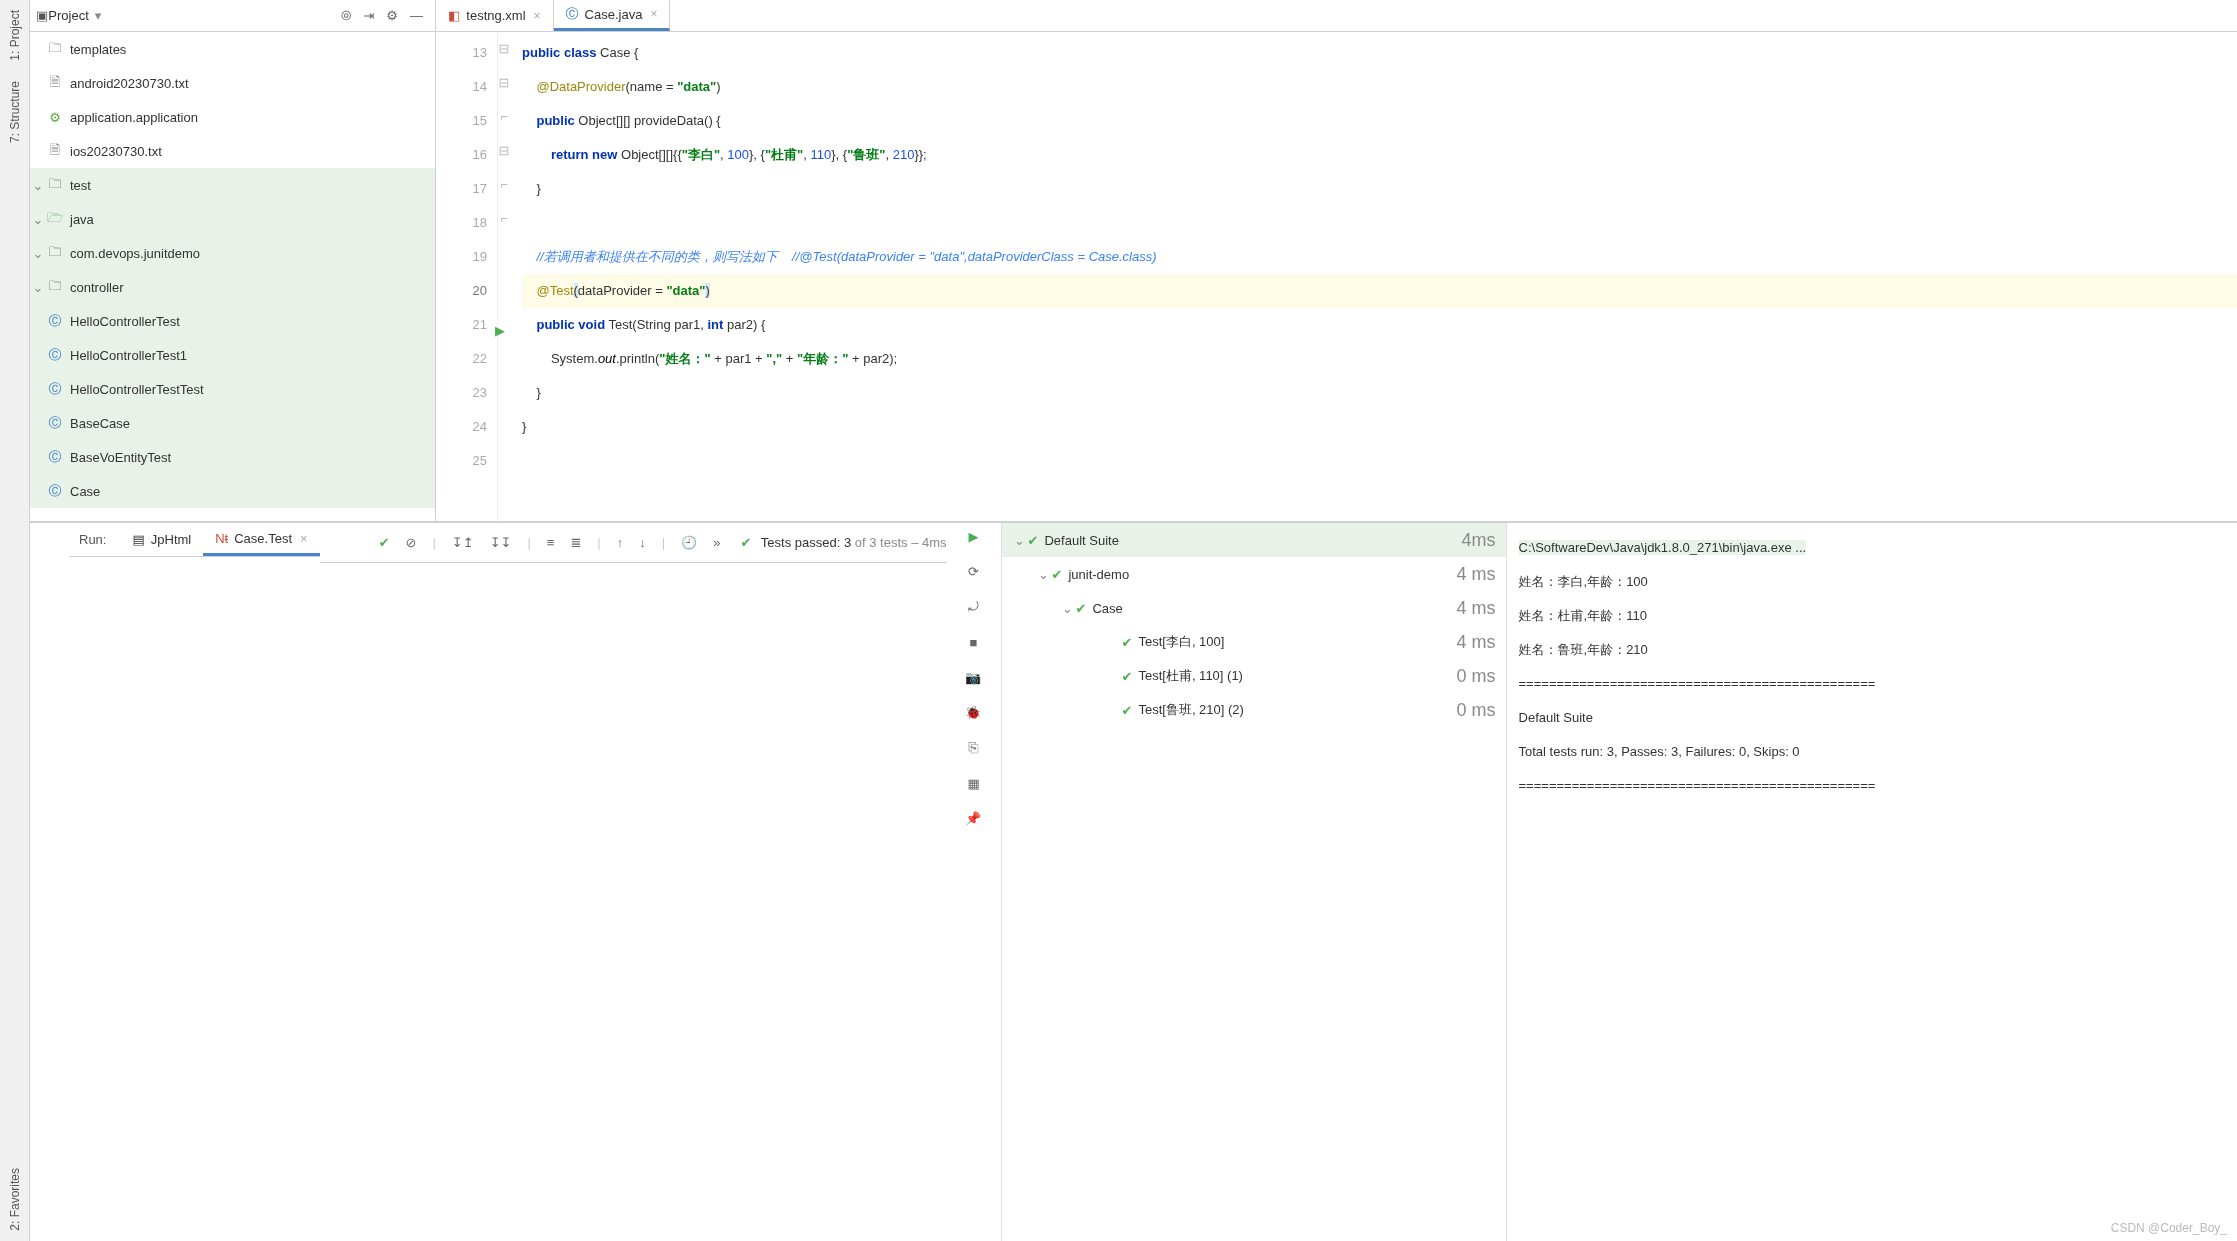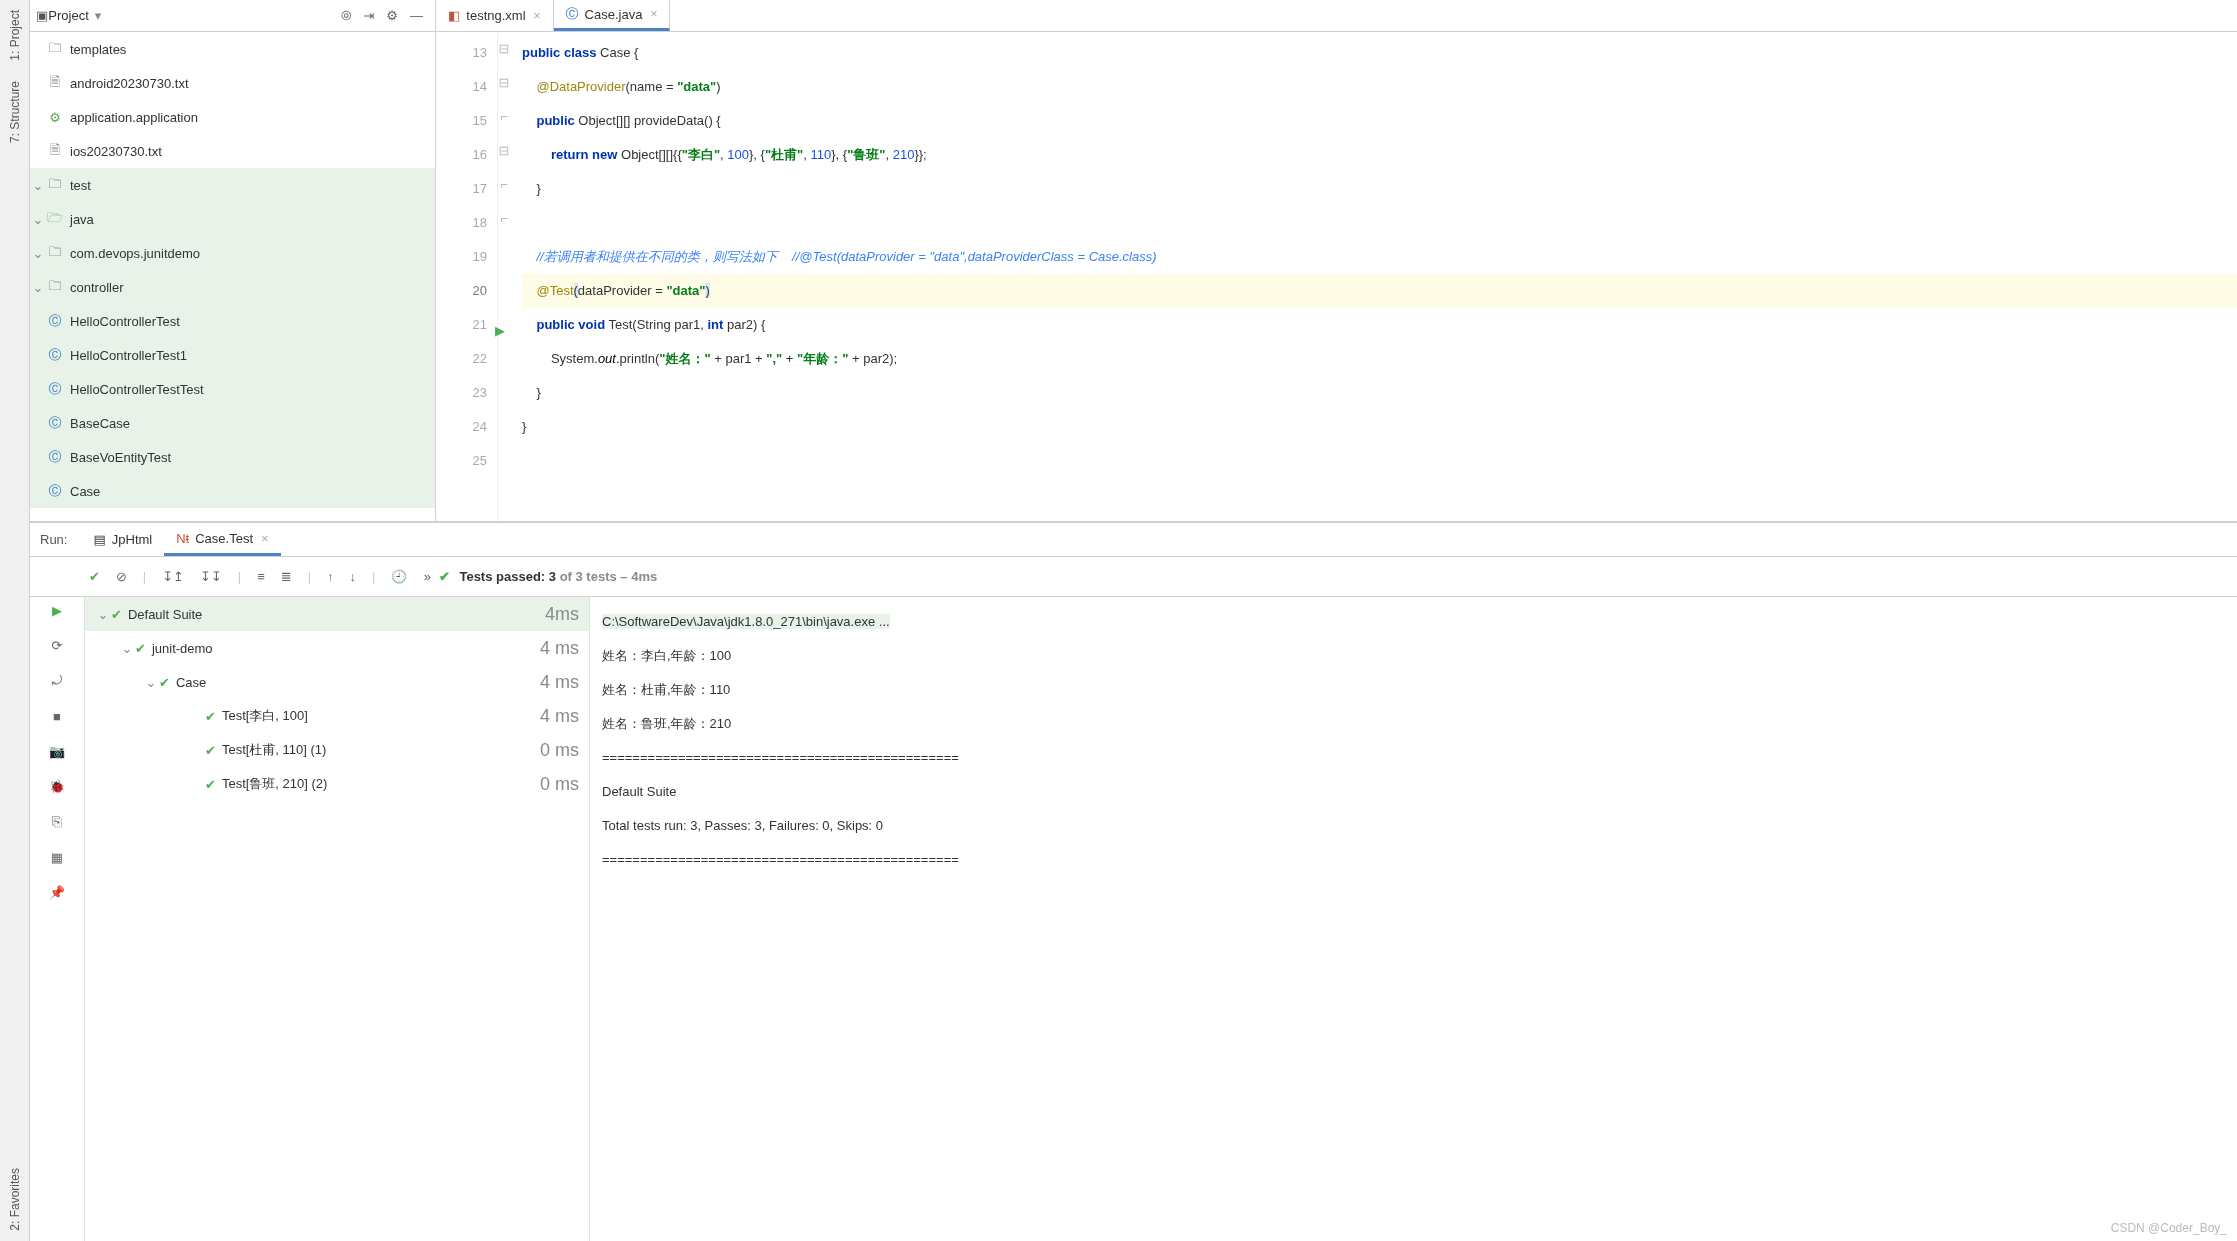--- a/index.html
+++ b/index.html
@@ -41,33 +41,33 @@
 .kw { color:#0033b3; font-weight:bold; }
 .ann { color:#9e880d; }
 .str { color:#067d17; font-weight:bold; }
 .num { color:#1750eb; }
 .cmt { color:#3b82f6; font-style:italic; }
 .it { font-style:italic; color:#000; }
 .cur-line { background:#fefbe6; }
 .paren-hl { background:#d4e8f7; }
 
 
-.run-panel { flex:1; display:flex; flex-direction:column; border-top:1px solid #d0d0d0; }
+.run-panel { flex:1; display:flex; flex-direction:row; border-top:1px solid #d0d0d0;padding-left:39px; }
 .run-tabs { height:34px; display:flex; align-items:center; border-bottom:1px solid #d0d0d0; padding-left:10px; }
 .run-tabs .lbl { color:#555; margin-right:14px; }
 .run-tab { display:flex; align-items:center; padding:0 12px; height:100%; }
 .run-tab.active { border-bottom:3px solid #4a86c7; }
 .run-tab .ficon { margin-right:6px; }
 .run-tab .close { margin-left:8px; color:#aaa; }
 
 .run-toolbar { height:40px; display:flex; align-items:center; border-bottom:1px solid #d0d0d0; }
 .run-toolbar .tb-side { width:55px; }
 .run-toolbar .tb-icons { display:flex; align-items:center; gap:16px; padding-left:4px; }
 .run-toolbar .tb-icons span { color:#666; }
-.run-status { margin-left:8px; color:#8a8a8a;font-weight:bold; }
+.run-status { margin-left:20px; color:#8a8a8a; }
 .run-status .passed { color:#333; }
 .run-status .chk { color:#4caf50; margin-right:6px; }
 
 .run-body { flex:1; display:flex; }
 .run-left-gutter { width:55px; background:#fff; border-right:1px solid #e0e0e0; display:flex; flex-direction:column; align-items:center; padding-top:6px; gap:20px; color:#666; }
 .test-tree { width:505px; border-right:1px solid #e0e0e0; }
 .test-tree .trow { display:flex; align-items:center; height:34px; padding-right:10px; }
 .test-tree .trow .chev { width:16px; text-align:center; color:#888; }
 .test-tree .trow .chk { color:#4caf50; margin-right:6px; }
 .test-tree .trow .dur { margin-left:auto; color:#8a8a8a; font-size:18px; }

